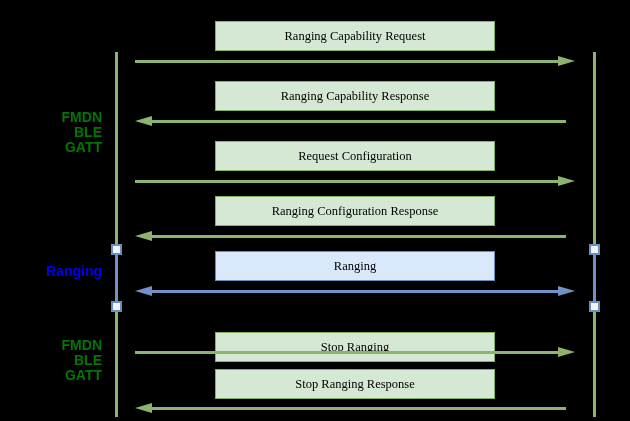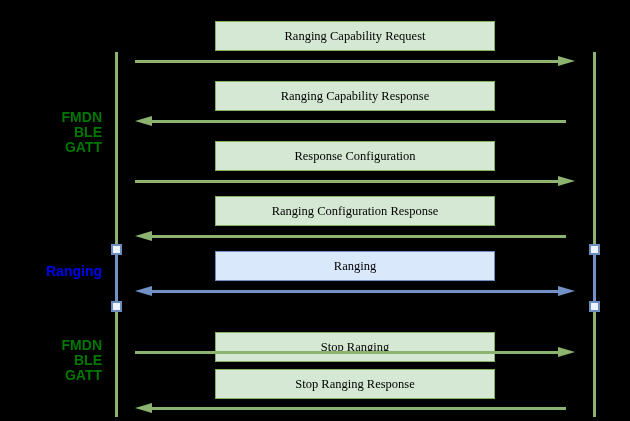--- a/index.html
+++ b/index.html
@@ -84,21 +84,21 @@
         <div class="head right green" style="left: 558px; top: 55.5px;"></div>
       </div>
       <div class="msg-box green" style="top: 81px;">
         <span>Ranging Capability Response</span>
       </div>
       <div>
         <div class="arrow-line green" style="left: 151px; width: 415px; top: 119.5px;"></div>
         <div class="head left green" style="left: 135px; top: 115.5px;"></div>
       </div>
       <div class="msg-box green" style="top: 141px;">
-        <span>Response Configuration</span>
+        <span>Request Configuration</span>
       </div>
       <div>
         <div class="arrow-line green" style="left: 135px; width: 424px; top: 179.5px;"></div>
         <div class="head right green" style="left: 558px; top: 175.5px;"></div>
       </div>
       <div class="msg-box green" style="top: 196px;">
         <span>Ranging Configuration Response</span>
       </div>
       <div>
         <div class="arrow-line green" style="left: 151px; width: 415px; top: 234.5px;"></div>

